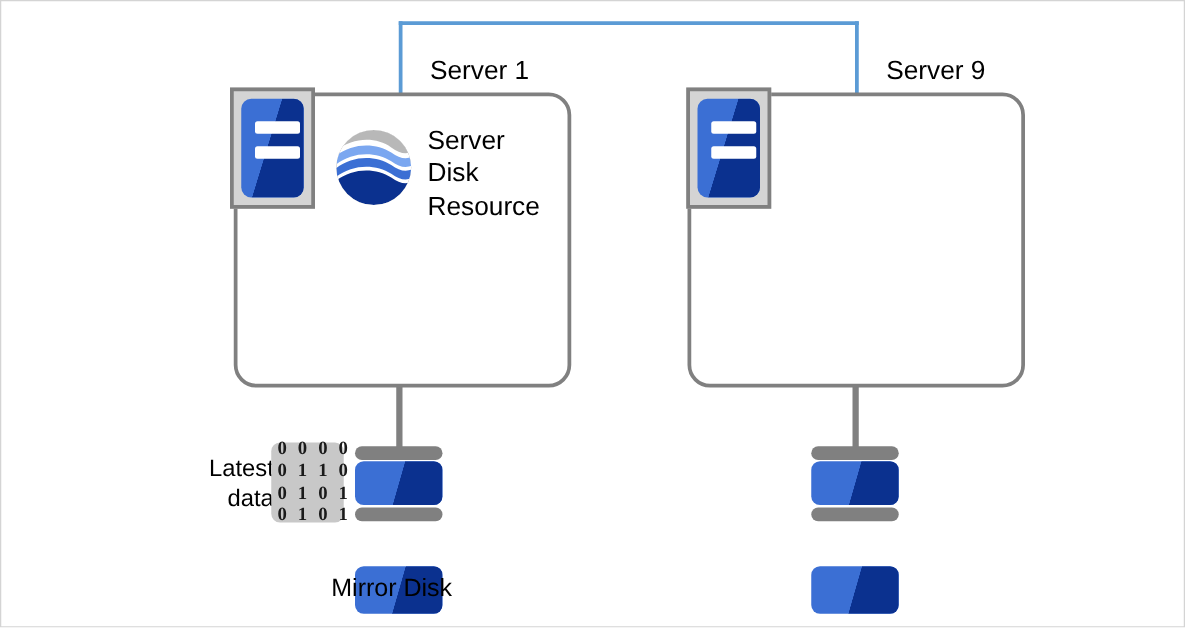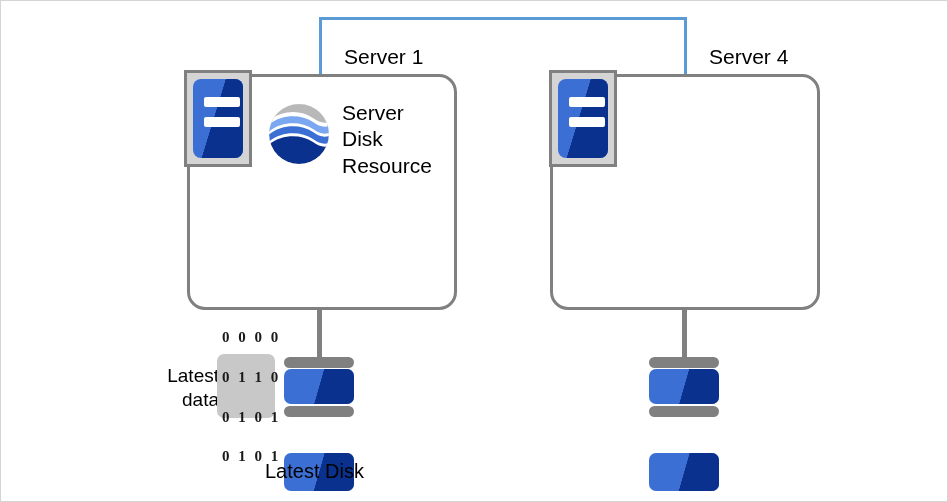--- a/index.html
+++ b/index.html
@@ -124,21 +124,20 @@
   }
   .data-row {
     font-family: "Liberation Serif", serif;
     font-weight: bold;
     font-size: 15px;
     color: #1a1a1a;
     letter-spacing: 2.5px;
     line-height: 1.18;
     text-align: center;
     white-space: pre;
-    margin-top: 22px;
   }
 </style>
 </head>
 <body>
 
 <div id="canvas">
 
   <div class="abs link-h" style="left:318px; top:16px; width:368px;"></div>
   <div class="abs link-v" style="left:318px; top:16px; height:62px;"></div>
   <div class="abs link-v" style="left:683px; top:16px; height:62px;"></div>
@@ -177,33 +176,33 @@
 
   <div class="abs disk-stem" style="left:316px; top:308px; height:52px;"></div>
 
   <div class="abs" style="left:283px; top:356px; width:70px; height:99px;">
     <div class="abs disk-pill" style="left:0; top:0; width:70px;"></div>
     <div class="abs disk-block" style="left:0; top:12px; width:70px; height:35px;"></div>
     <div class="abs disk-pill" style="left:0; top:49px; width:70px;"></div>
     <div class="abs disk-block" style="left:0; top:61px; width:70px; height:38px;"></div>
   </div>
 
-  <div class="abs label label-mirrordisk" style="left:264px; top:458px;">Latest Disk</div>
+  <div class="abs label label-mirrordisk" style="left:264px; top:458px;">Mirror Disk</div>
 
   <div class="abs label label-latest" style="left:118px; top:363px; width:100px;">Latest
 data</div>
 
   <div class="abs data-chip" style="left:216px; top:353px; width:58px; height:64px;">
     <div class="data-row">0 0 0 0</div>
     <div class="data-row">0 1 1 0</div>
     <div class="data-row">0 1 0 1</div>
     <div class="data-row">0 1 0 1</div>
   </div>
 
-  <div class="abs label label-server" style="left:708px; top:43px;">Server 4</div>
+  <div class="abs label label-server" style="left:708px; top:43px;">Server 9</div>
 
   <div class="abs server-box" style="left:549px; top:73px; width:270px; height:236px;"></div>
 
   <div class="abs server-icon" style="left:548px; top:69px; width:68px; height:97px;">
     <div class="server-icon-card">
       <div class="server-icon-bar" style="left:11px; top:18px; width:36px; height:10px;"></div>
       <div class="server-icon-bar" style="left:11px; top:38px; width:36px; height:10px;"></div>
     </div>
   </div>
 

